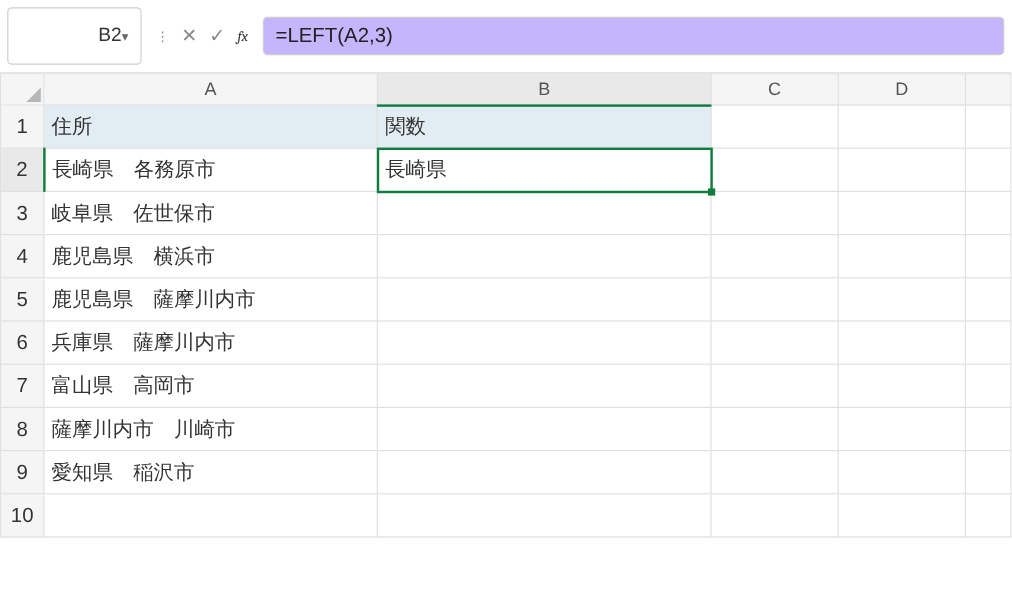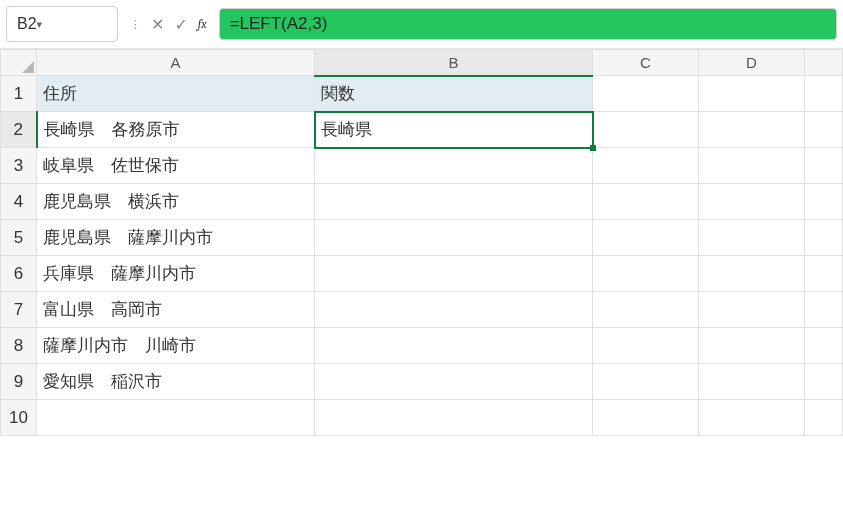--- a/index.html
+++ b/index.html
@@ -16,27 +16,27 @@
     .formula-bar {
       display: flex;
       align-items: center;
       padding: 6px 6px;
       gap: 8px;
       border-bottom: 1px solid #e5e5e5;
       background: #fff;
     }
     .name-box {
       width: 112px;
-      height: 36px;
+      height: 48px;
       border: 1px solid #cfcfcf;
       border-radius: 4px;
       padding: 4px 10px;
       display: flex;
       align-items: center;
-      justify-content: flex-start;
+      justify-content: flex-end;
       font-size: 16px;
       color: #333;
       background: #fff;
     }
     .name-box .chevron {
       color: #666;
       font-size: 11px;
     }
     .fb-icons {
       display: flex;
@@ -56,21 +56,21 @@
     .formula-input {
       flex: 1;
       height: 32px;
       border: 1px solid #cfcfcf;
       border-radius: 4px;
       padding: 4px 10px;
       display: flex;
       align-items: center;
       font-size: 17px;
       color: #222;
-      background: #22c55e;
+      background: #c4b5fd;
     }
     
     .sheet {
       position: relative;
       border-collapse: collapse;
       width: 100%;
     }
     .sheet th, .sheet td {
       border: 1px solid #e0e0e0;
       height: 36px;

